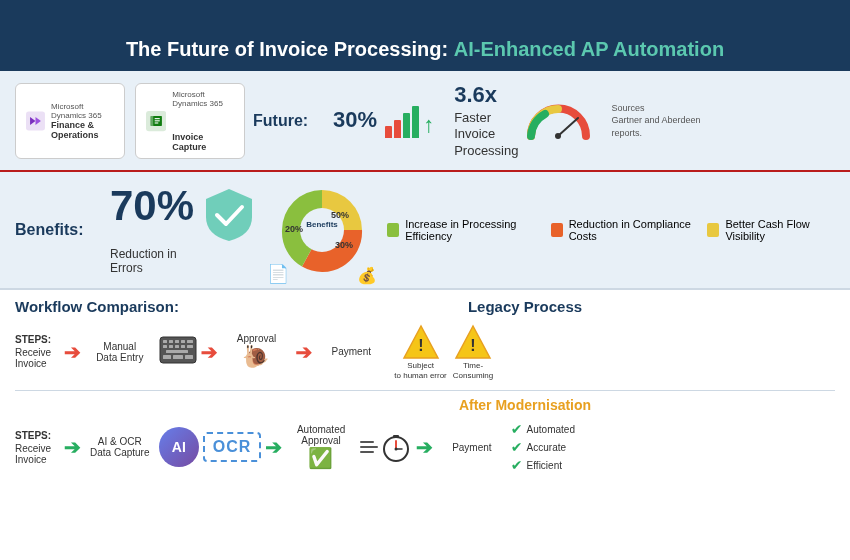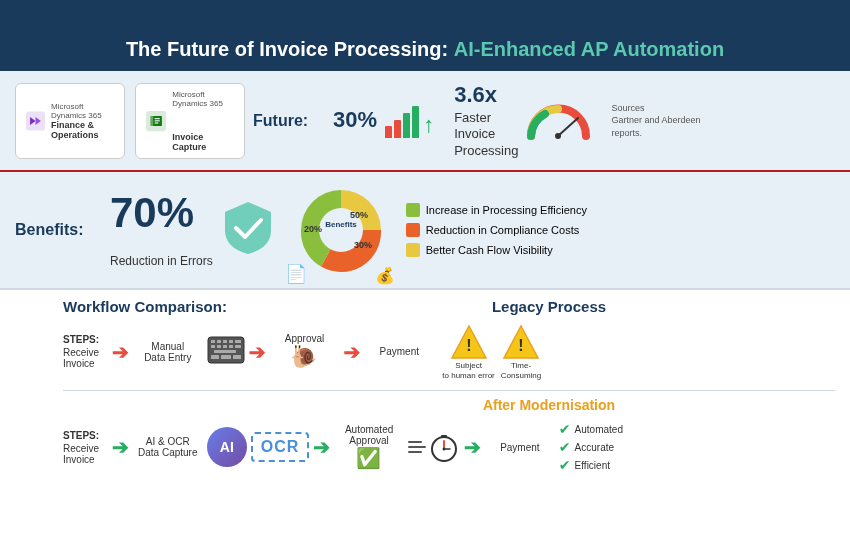--- a/index.html
+++ b/index.html
@@ -131,21 +131,21 @@
 
     .benefits-title {
       font-size: 16px;
       font-weight: bold;
       color: #1a3a5c;
       min-width: 80px;
     }
 
     .percent-box {
       display: flex;
-      align-items: center;
+      align-items: flex-start;
       gap: 8px;
     }
 
     .percent-text {
       font-size: 42px;
       font-weight: bold;
       color: #1a3a5c;
       line-height: 1;
     }
 
@@ -156,21 +156,21 @@
     }
 
     .donut-container {
       position: relative;
       width: 100px;
       height: 100px;
     }
 
     .benefits-legend {
       display: flex;
-      flex-direction: column;
+      flex-direction: row;
       gap: 6px;
       font-size: 11px;
     }
 
     .legend-item {
       display: flex;
       align-items: center;
       gap: 6px;
     }
 
@@ -181,21 +181,20 @@
     }
 
     
     .workflow-section {
       flex: 1;
       background: white;
       padding: 8px 15px;
       display: flex;
       flex-direction: column;
       gap: 4px;
-      margin-left: 48px;
     }
 
     .workflow-title {
       font-size: 15px;
       font-weight: bold;
       color: #1a3a5c;
       min-width: 200px;
     }
 
     .workflow-node {

